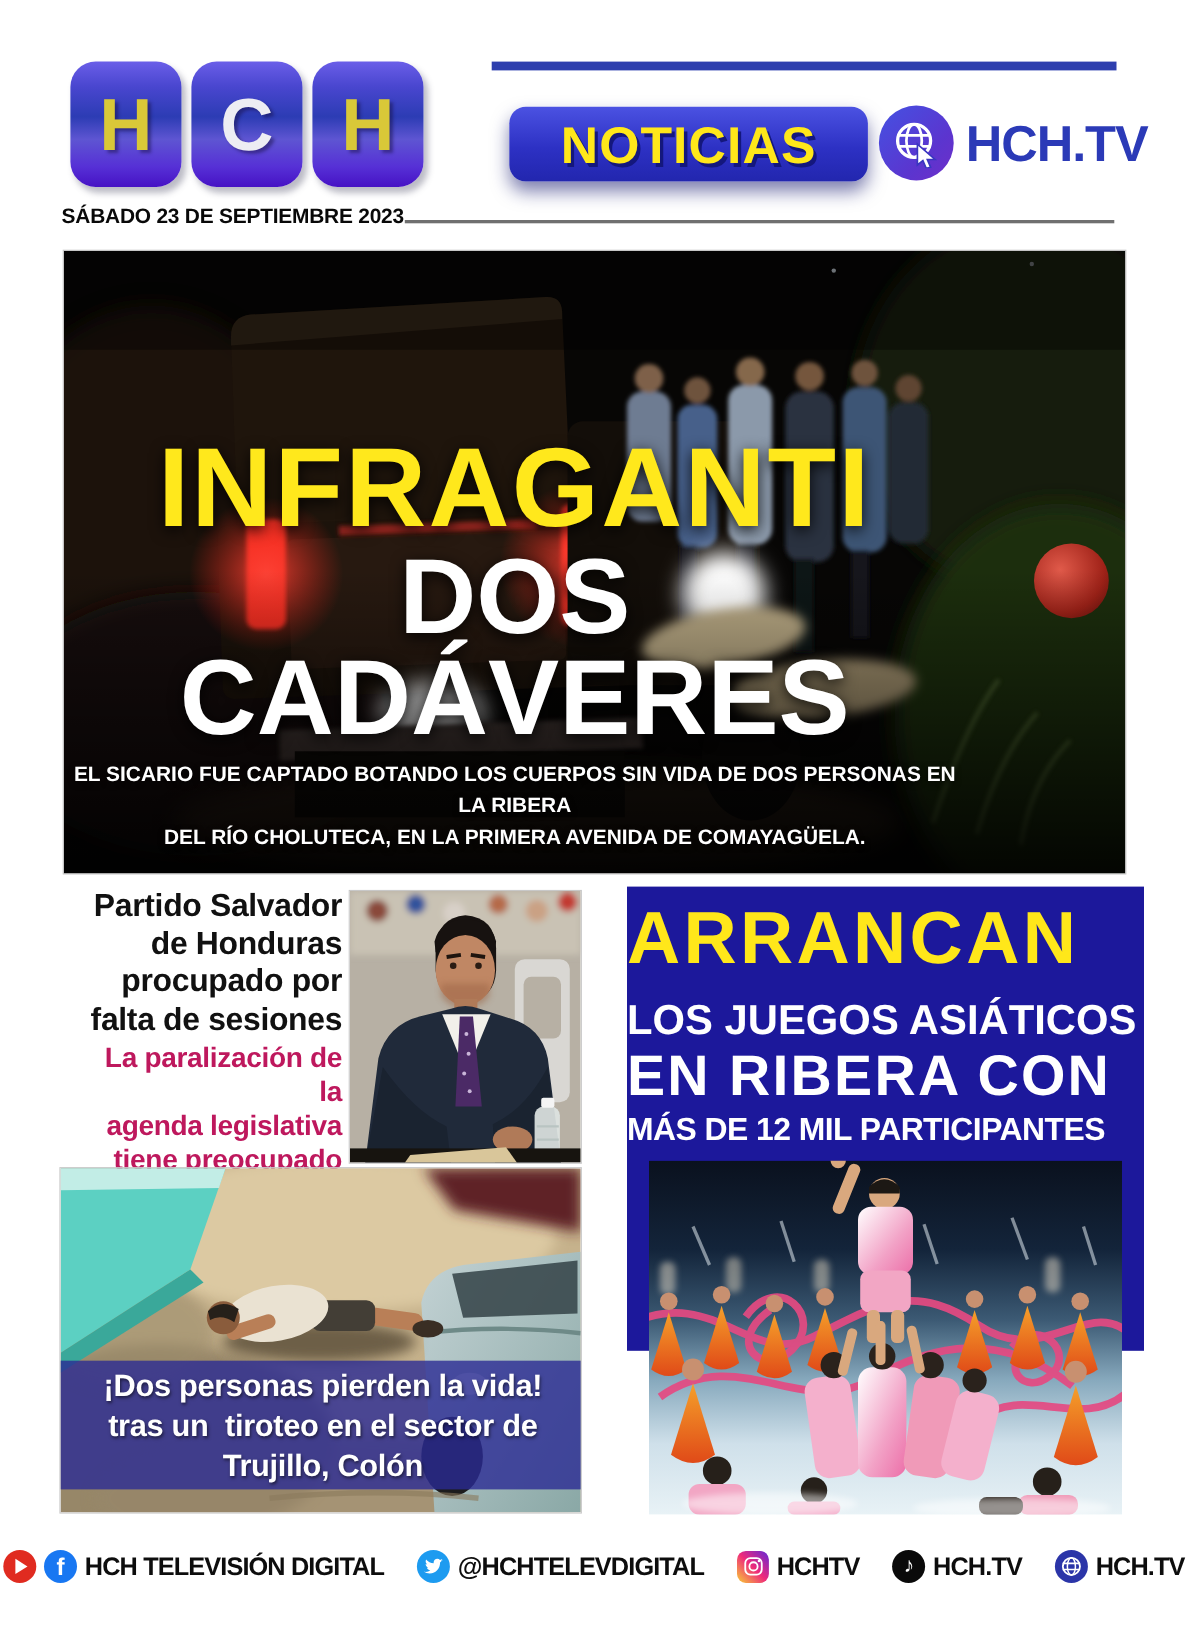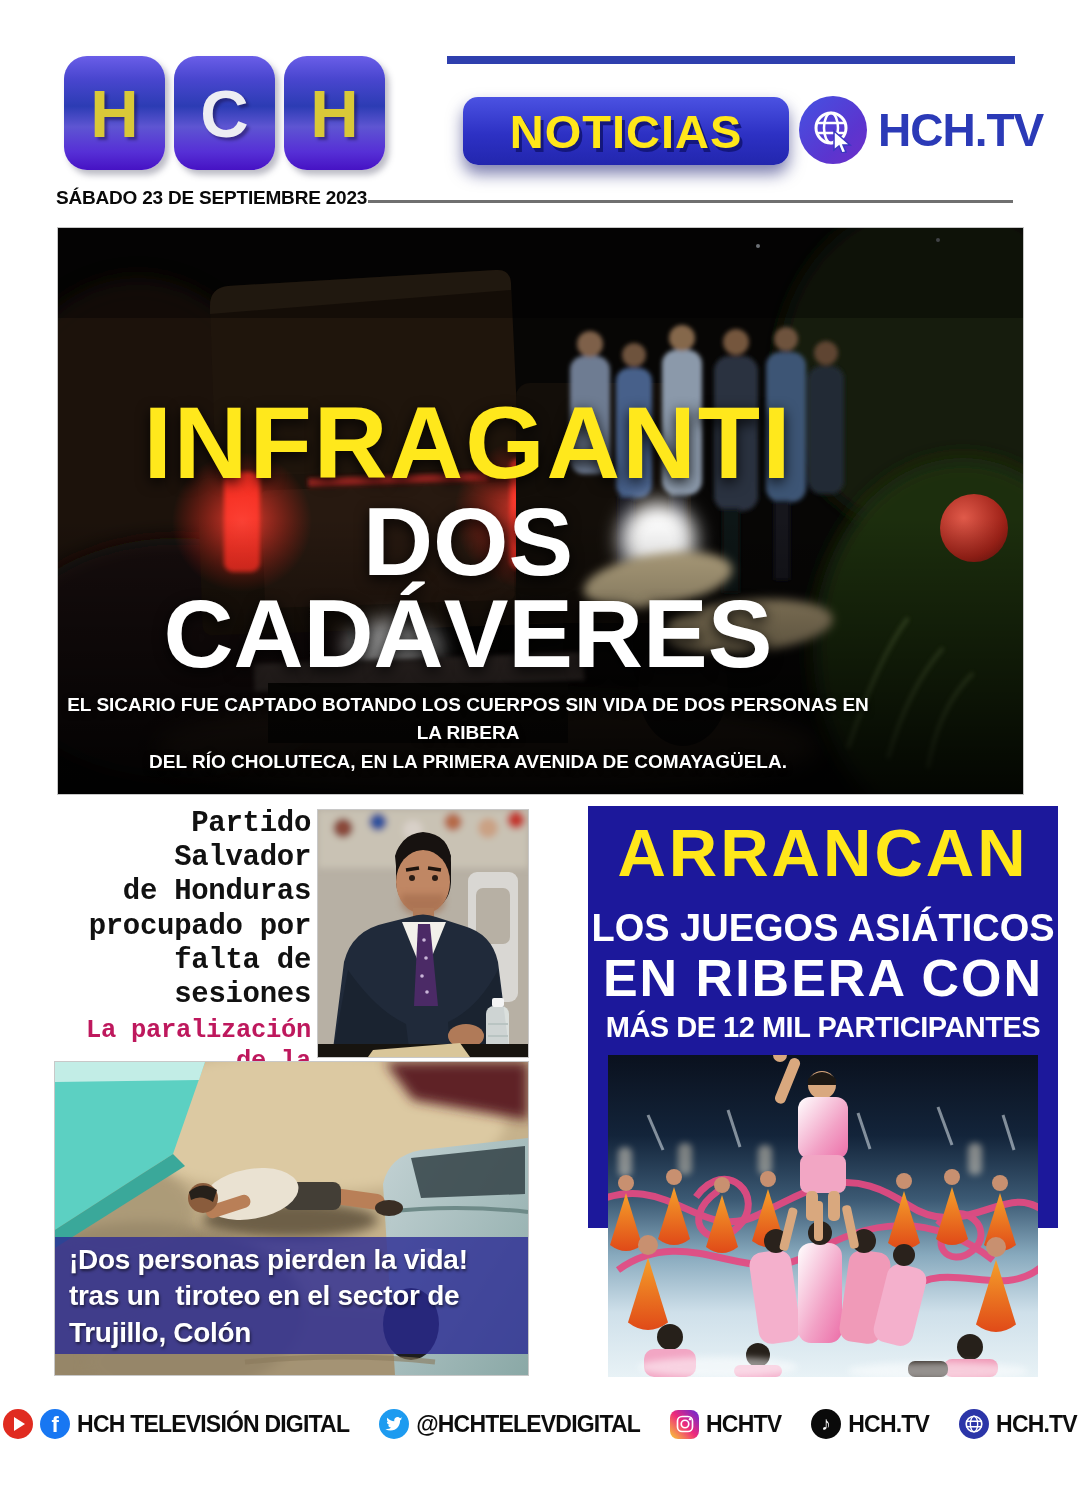--- a/index.html
+++ b/index.html
@@ -36,34 +36,34 @@
   .main-kicker{font-size:102px;font-weight:900;color:#ffe81c;letter-spacing:2px;line-height:1;
     text-shadow:0 4px 14px rgba(0,0,0,.85);}
   .main-subhead{font-size:42px;font-weight:900;color:#ffffff;margin-top:6px;line-height:1;
     text-shadow:0 3px 10px rgba(0,0,0,.8);}
   .main-headline{font-size:97px;font-weight:900;color:#ffffff;line-height:.95;margin-top:2px;
     text-shadow:0 4px 14px rgba(0,0,0,.85);}
   .main-dek{font-size:19px;font-weight:800;color:#ffffff;line-height:1.5;margin:10px 0 10px;
     text-shadow:0 2px 6px rgba(0,0,0,.8);}
 
   
-  .psh-text{left:55px;top:807px;width:256px;text-align:right;font-family:Liberation Mono, monospace;}
+  .psh-text{left:55px;top:807px;width:256px;text-align:right;}
   .psh-headline{font-size:29px;font-weight:800;color:#111;line-height:1.18;letter-spacing:-0.3px;}
   .psh-body{font-size:25.5px;font-weight:600;color:#be185d;line-height:1.22;letter-spacing:-0.3px;margin-top:3px;margin-left:24px;}
   .psh-photo{left:318px;top:810px;width:210px;height:247px;outline:1px solid #c8c8c8;overflow:hidden;}
 
   
   .trujillo-photo{left:55px;top:1062px;width:473px;height:313px;outline:1px solid #c8c8c8;overflow:hidden;}
   .trujillo-caption-band{position:absolute;left:0;top:175px;width:473px;height:117px;
     background:rgba(43,43,148,.8);box-sizing:border-box;padding:5px 10px 0 14px;}
   .trujillo-caption{font-size:28px;font-weight:800;color:#fff;line-height:1.3;letter-spacing:-0.3px;
-    text-shadow:1px 2px 3px rgba(0,0,0,.55);}
-
-  
-  .games-panel{left:588px;top:806px;width:470px;height:422px;background:#1c189b;text-align:center;}
+    text-shadow:1px 2px 3px rgba(0,0,0,.55);text-align:center;}
+
+  
+  .games-panel{left:570px;top:806px;width:470px;height:422px;background:#1c189b;}
   .games-kicker{font-size:67px;font-weight:900;color:#ffe71a;letter-spacing:3px;line-height:1.05;margin-top:12px;}
   .games-line2{font-size:38px;font-weight:900;color:#fff;line-height:1.05;margin-top:21px;}
   .games-line3{font-size:52px;font-weight:900;color:#fff;letter-spacing:2px;line-height:1.05;margin-top:2px;}
   .games-line4{font-size:29px;font-weight:900;color:#fff;letter-spacing:-0.5px;line-height:1.05;margin-top:6px;}
   .games-photo{position:relative;width:430px;height:322px;margin:13px auto 0;overflow:hidden;}
 
   
   .footer-bar{left:0;top:1398px;width:1080px;height:52px;display:flex;align-items:center;
     justify-content:center;gap:30px;}
   .footer-group{display:flex;align-items:center;gap:7px;}

